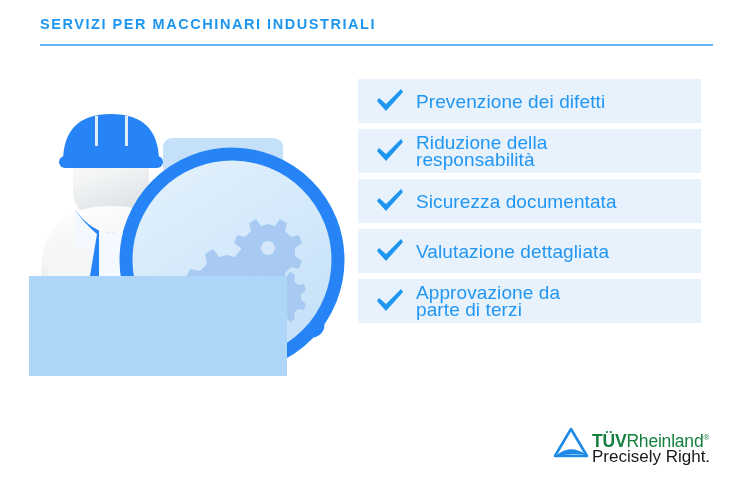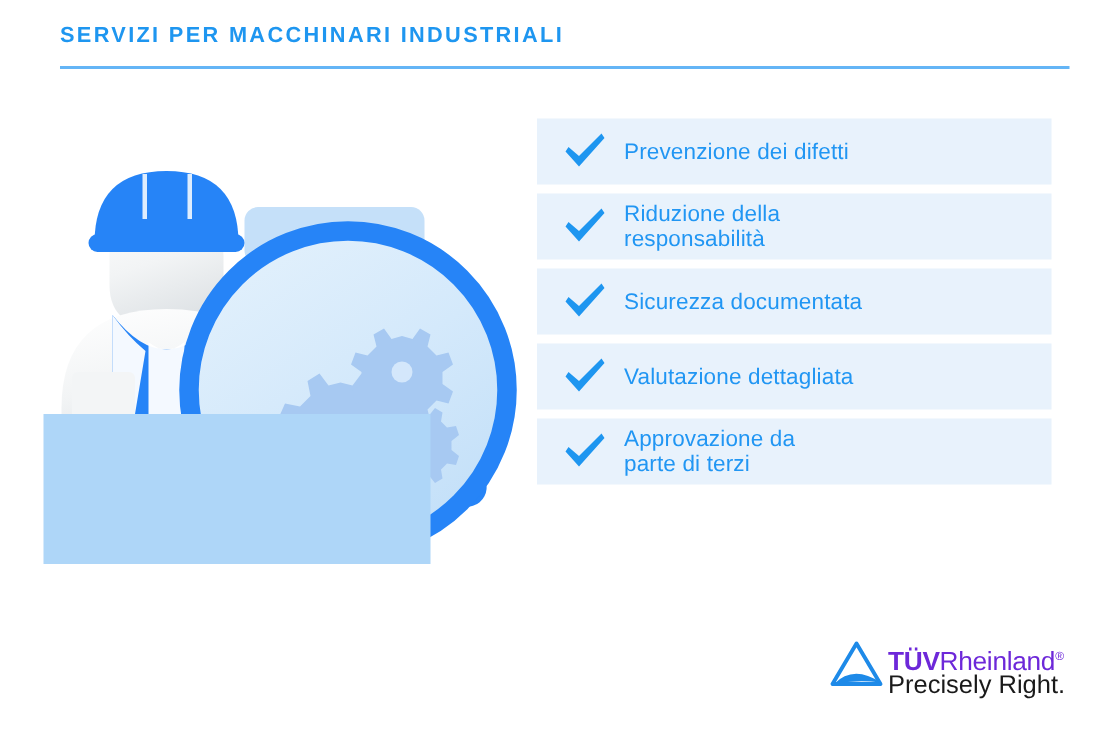--- a/index.html
+++ b/index.html
@@ -76,21 +76,21 @@
     justify-content: center;
     padding-left: 6px;
     box-sizing: border-box;
   }
   .check-icon svg {
     display: block;
     width: 30px;
     height: 26px;
   }
   .check-label {
-    font-size: 15px;
+    font-size: 19px;
     color: #2196f3;
     line-height: 17px;
     white-space: pre-line;
     letter-spacing: 0.1px;
   }
 
   
   #logo {
     position: absolute;
     left: 552px;
@@ -104,21 +104,21 @@
     top: 2px;
     width: 40px;
     height: 36px;
   }
   #logo-mark svg { display: block; width: 40px; height: 36px; }
   #logo-wordmark {
     position: absolute;
     left: 40px;
     top: 5px;
     font-size: 17.5px;
-    color: #6d28d9;
+    color: #15803d;
     white-space: nowrap;
     line-height: 20px;
   }
   #logo-tuv { font-weight: bold; letter-spacing: -0.2px; }
   #logo-rheinland { font-weight: normal; letter-spacing: -0.2px; }
   #logo-reg {
     font-size: 8px;
     vertical-align: super;
     font-weight: normal;
   }

